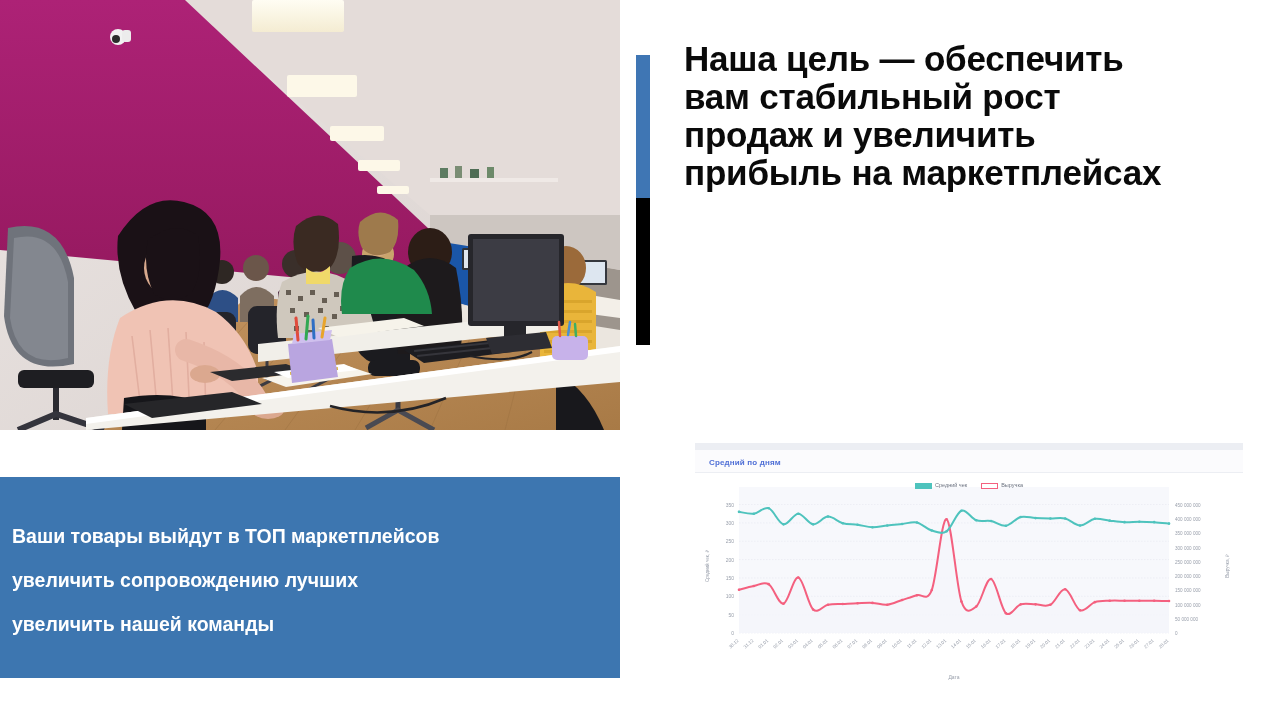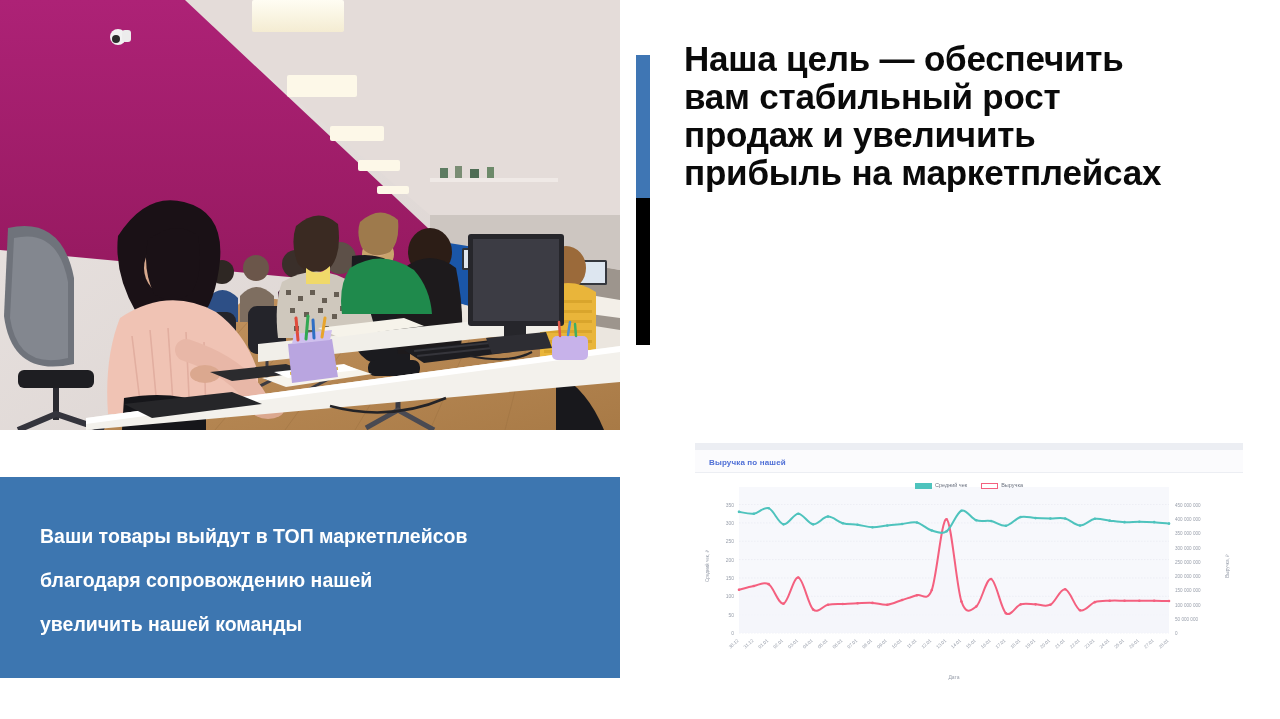--- a/index.html
+++ b/index.html
@@ -34,21 +34,21 @@
     word-spacing:0px;
   }
 
   
   .blue-block{
     position:absolute;left:0;top:477px;width:620px;height:201px;
     background:#3d76b0;
   }
   .blue-block .bl-text{
     position:absolute;left:12px;top:37px;width:600px;
-    color:#ffffff;font-weight:bold;font-size:19.5px;line-height:2.26;margin-left:28px;
+    color:#ffffff;font-weight:bold;font-size:19.5px;line-height:2.26;
   }
 
   
   .panel{
     position:absolute;left:695px;top:443px;width:548px;height:248px;
     background:#ffffff;
   }
   .panel-topstrip{
     position:absolute;left:0;top:0;width:548px;height:7px;
     background:#eceef3;
@@ -315,29 +315,29 @@
 
 <div class="accent-bars">
   <div class="bar-top"></div>
   <div class="bar-bottom"></div>
 </div>
 <div class="headline">Наша цель — обеспечить вам стабильный рост продаж и увеличить прибыль на маркетплейсах</div>
 
 <div class="blue-block">
   <div class="bl-text">
     <div>Ваши товары выйдут в ТОП маркетплейсов</div>
-    <div>благодаря сопровождению нашей</div>
+    <div>увеличить сопровождению лучших</div>
     <div>увеличить нашей  команды</div>
   </div>
 </div>
 
 <div class="panel">
   <div class="panel-topstrip"></div>
   <div class="panel-header">
-    <div class="panel-title">Выручка по нашей</div>
+    <div class="panel-title">Средний по дням</div>
   </div>
 
   <div class="panel-body">
     <svg id="chart-svg" width="548" height="218" viewBox="0 0 548 218">
         <rect x="44" y="14" width="430" height="146" fill="#f7f8fc"></rect>
         <line x1="44" y1="160" x2="474" y2="160" stroke="#e2e5ee" stroke-width="0.5" stroke-dasharray="1.5 1.5"></line>
         <text x="39" y="162.2" text-anchor="end" font-size="5" fill="#9aa0ac" font-family="&quot;Liberation Sans&quot;, sans-serif">0</text>
         <line x1="44" y1="141.64383561643837" x2="474" y2="141.64383561643837" stroke="#e2e5ee" stroke-width="0.5" stroke-dasharray="1.5 1.5"></line>
         <text x="39" y="143.84383561643835" text-anchor="end" font-size="5" fill="#9aa0ac" font-family="&quot;Liberation Sans&quot;, sans-serif">50</text>
         <line x1="44" y1="123.2876712328767" x2="474" y2="123.2876712328767" stroke="#e2e5ee" stroke-width="0.5" stroke-dasharray="1.5 1.5"></line>

